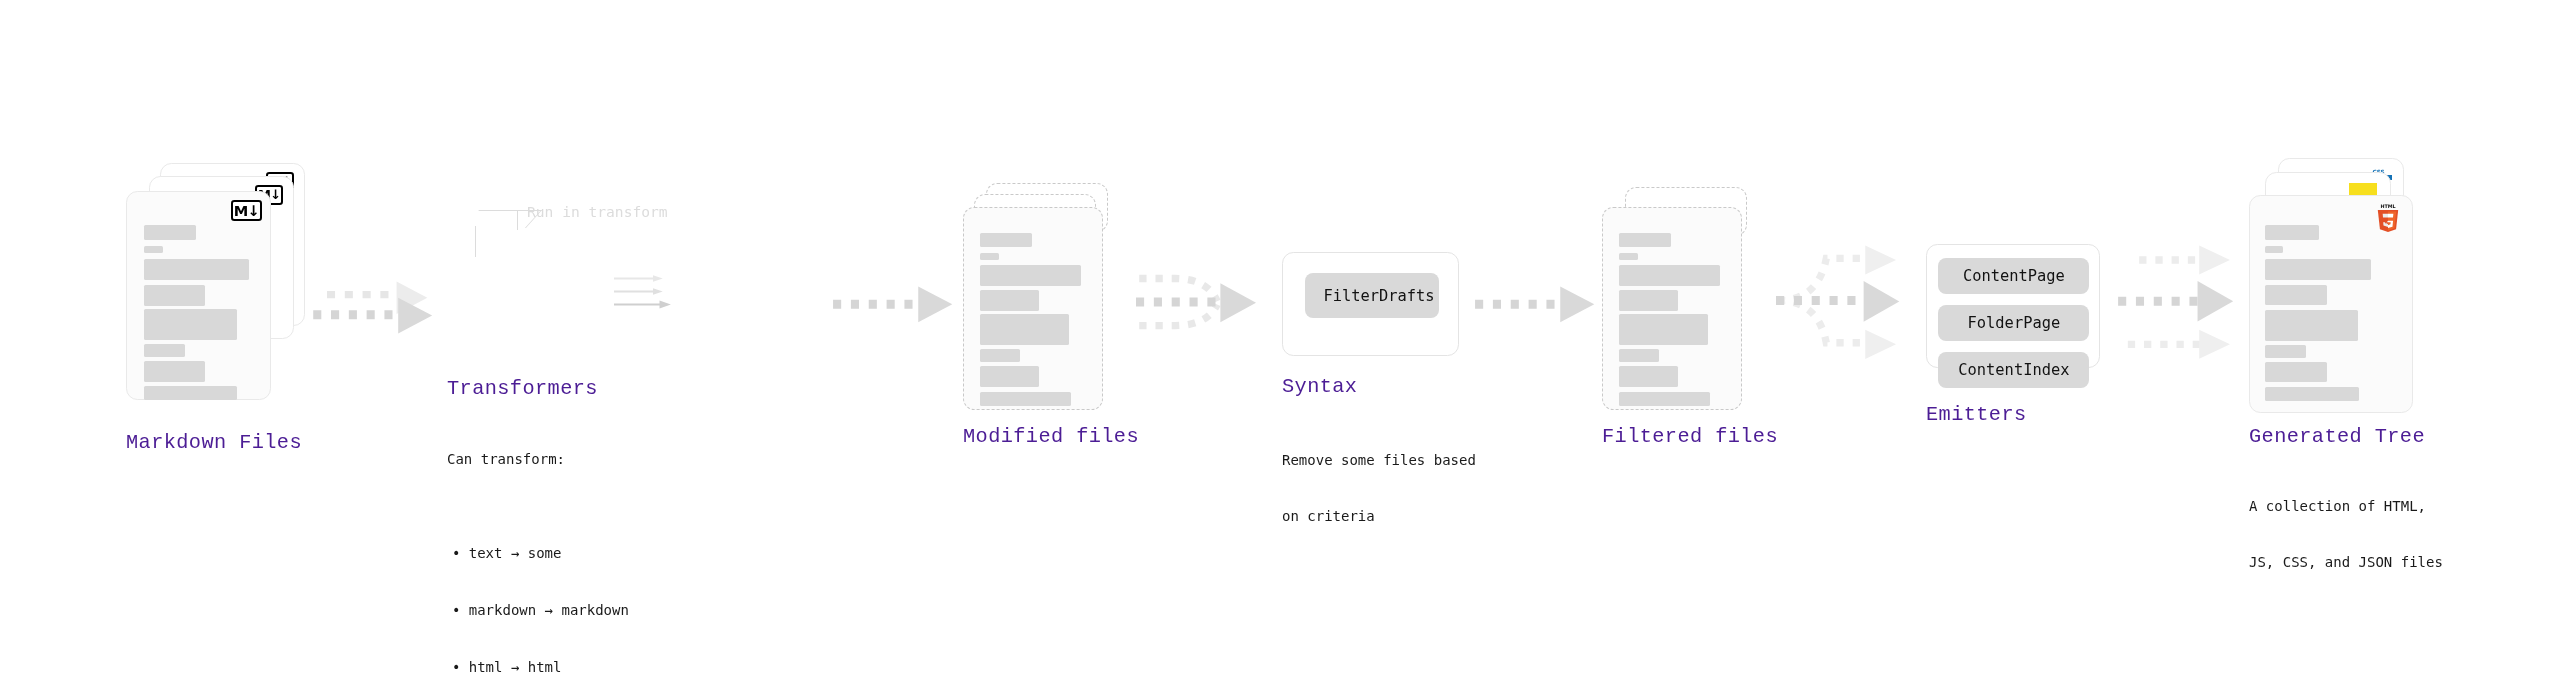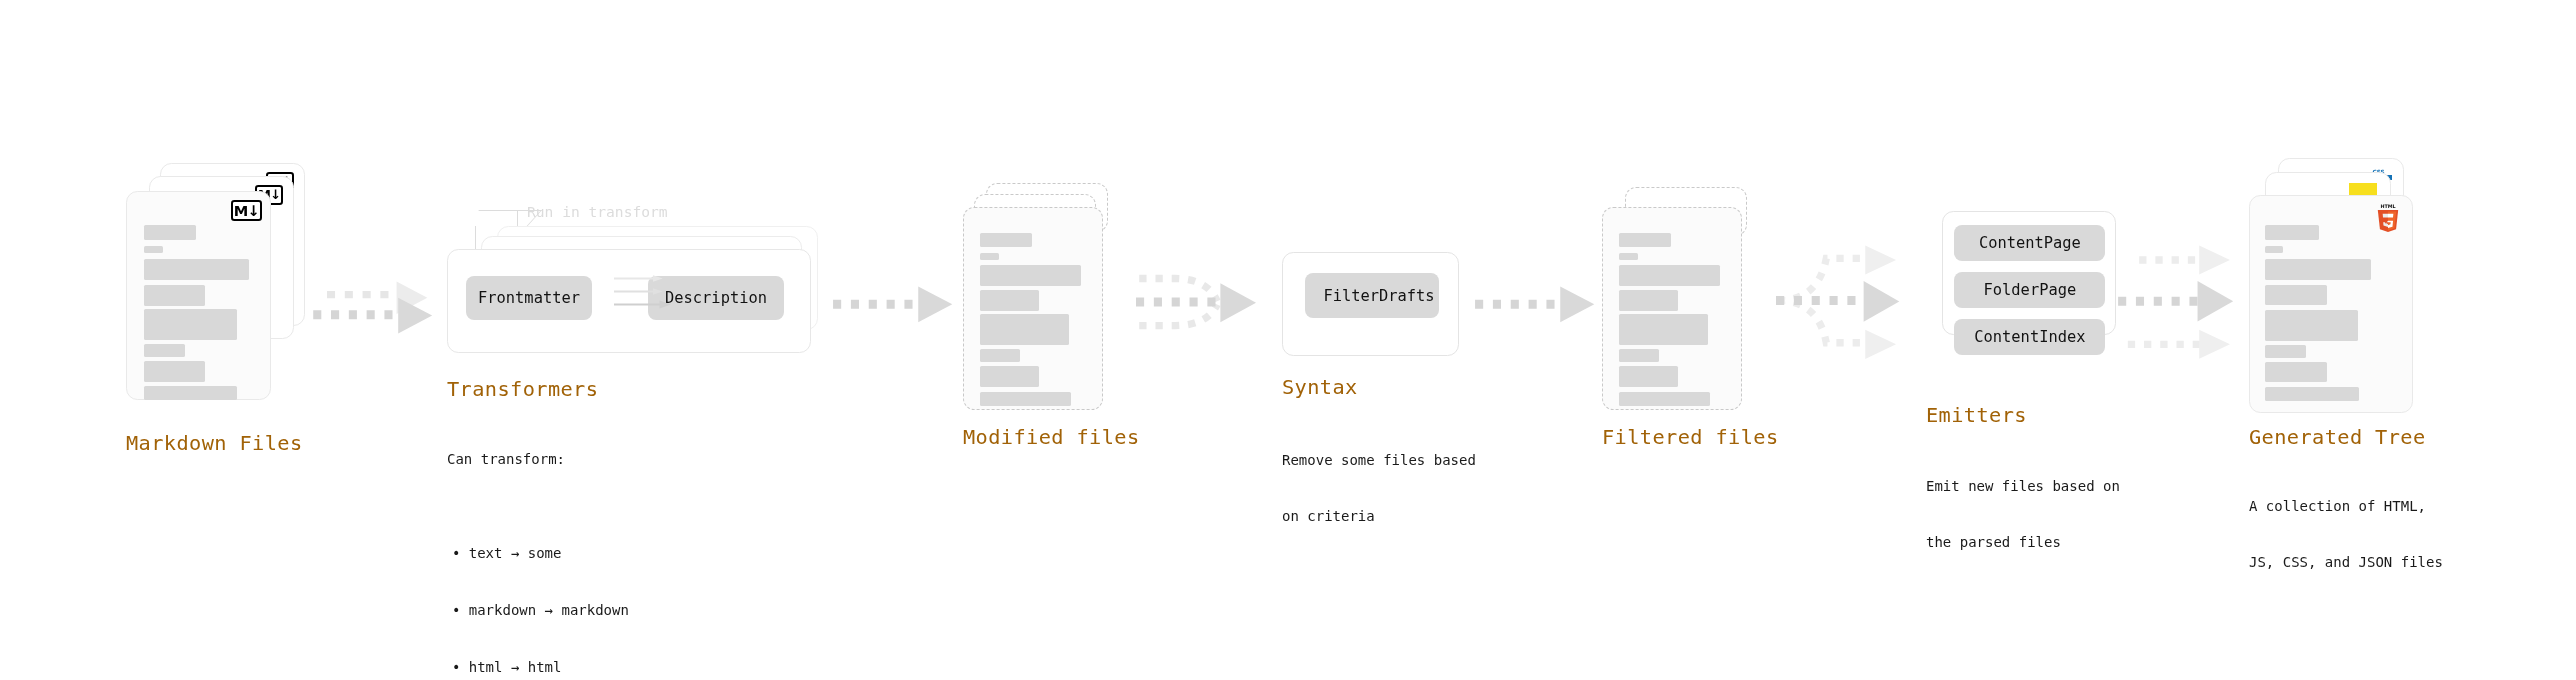--- a/index.html
+++ b/index.html
@@ -47,23 +47,24 @@
     font-size: 13px;
     line-height: 1;
     letter-spacing: -0.8px;
     color:#000;
   }
 
   
   .cap-title {
     position: absolute;
     font-size: 20.3px;
-    color: #a16207;
+    color: #4c1d95;
     white-space: nowrap;
     letter-spacing: 0.4px;
+    font-family: Liberation Mono, monospace;
   }
   .cap-sub {
     position: absolute;
     font-size: 14px;
     line-height: 1.35;
     color: #1a1a1a;
     white-space: pre;
   }
   .cap-sub ul { list-style: none; }
   .cap-sub li { white-space: pre; }
@@ -157,40 +158,20 @@
       <path d="M5 43 H112"></path>
     </g>
     <polygon points="110,22 152,44 110,66" fill="#d9d9d9"></polygon>
   </svg>
 
   <div class="bracket" style="left:471px; top:210px; width:63px; height:18px; transform:skewX(-42deg);"></div>
   <div class="bracket-stem" style="left:475px; top:226px; height:31px;"></div>
   <div class="bracket-stem" style="left:517px; top:210px; height:19.5px;"></div>
   <div class="parallel-label" style="left:527px; top:203px;">Run in transform</div>
 
-  <div class="card-stack" style="left:447px; top:226px; width:390px; height:146px;">
-    <div class="procbox" style="left:50px; top:0px; width:321px; height:104px; border-color:#f0f0f0;">
-      <div class="pill" style="left:19.5px; top:24.4px; width:106px; height:39px; background:#ededed;"></div>
-      <div class="pill" style="left:163px; top:24.4px; width:122px; height:39px; background:#ededed;"></div>
-    </div>
-    <div class="procbox" style="left:34px; top:9.8px; width:321px; height:104px; border-color:#ececec;">
-      <div class="pill" style="left:19.5px; top:24.4px; width:106px; height:39px; background:#e4e4e4;"></div>
-      <div class="pill" style="left:163px; top:24.4px; width:122px; height:39px; background:#e4e4e4;"></div>
-    </div>
-    <div class="procbox" style="left:0px; top:23px; width:364px; height:104px; border-color:#e7e7e7;">
-      <div class="pill" style="left:18px; top:26px; width:126px; height:44px;">
-        <span>Frontmatter</span>
-      </div>
-      <div class="pill" style="left:200px; top:26px; width:136px; height:44px;">
-        <span>Description</span>
-      </div>
-    </div>
-
-    <svg class="arrow" style="left:159px; top:273px; pointer-events:none;" width="73" height="0"></svg>
-  </div>
   <svg class="arrow" style="left:614px; top:275px;" width="65" height="41" viewBox="0 0 80 50">
     <g fill="none" stroke="#e7e7e7" stroke-width="2.5">
       <path d="M0 4 H50"></path>
         <polygon points="48,0 60,4 48,8" fill="#e7e7e7" stroke="none"></polygon>
       <path d="M0 20 H50" stroke="#e0e0e0"></path>
         <polygon points="48,16 60,20 48,24" fill="#e0e0e0" stroke="none"></polygon>
       <path d="M0 36 H58" stroke="#cfcfcf"></path>
         <polygon points="56,31 70,36 56,41" fill="#cfcfcf" stroke="none"></polygon>
     </g>
   </svg>
@@ -282,36 +263,32 @@
       <path d="M2 82 Q52 82 62 134 H112"></path>
     </g>
     <polygon points="110,14 148,32 110,50" fill="#efefef"></polygon>
     <polygon points="110,118 148,136 110,154" fill="#efefef"></polygon>
     <g fill="none" stroke="#d5d5d5" stroke-width="11" stroke-dasharray="10 12">
       <path d="M0 82 H110"></path>
     </g>
     <polygon points="108,58 152,83 108,108" fill="#d9d9d9"></polygon>
   </svg>
 
-  <div class="procbox" style="left:1926px; top:211px; width:174px; height:124px;margin-left:16px;">
+  <div class="procbox" style="left:1926px; top:244px; width:174px; height:124px;">
     <div class="pill" style="left:11.4px; top:13px; width:151px; height:36px;">
       <span>ContentPage</span>
     </div>
     <div class="pill" style="left:11.4px; top:60px; width:151px; height:36px;">
       <span>FolderPage</span>
     </div>
     <div class="pill" style="left:11.4px; top:107px; width:151px; height:36px;">
       <span>ContentIndex</span>
     </div>
   </div>
   <div class="cap-title" style="left:1926px; top:403px;">Emitters</div>
-  <div class="cap-sub" style="left:1926px; top:439px;">
-    <div>Emit new files based on</div>
-    <div>the parsed files</div>
-  </div>
 
   <svg class="arrow" style="left:2110px; top:234px;" width="154" height="146" viewBox="0 0 190 180">
     <g fill="none" stroke="#ececec" stroke-width="9" stroke-dasharray="9 11">
       <path d="M36 32 H112"></path>
       <path d="M22 136 H112"></path>
     </g>
     <polygon points="110,14 148,32 110,50" fill="#efefef"></polygon>
     <polygon points="110,118 148,136 110,154" fill="#efefef"></polygon>
     <g fill="none" stroke="#d5d5d5" stroke-width="11" stroke-dasharray="10 12">
       <path d="M10 83 H110"></path>

